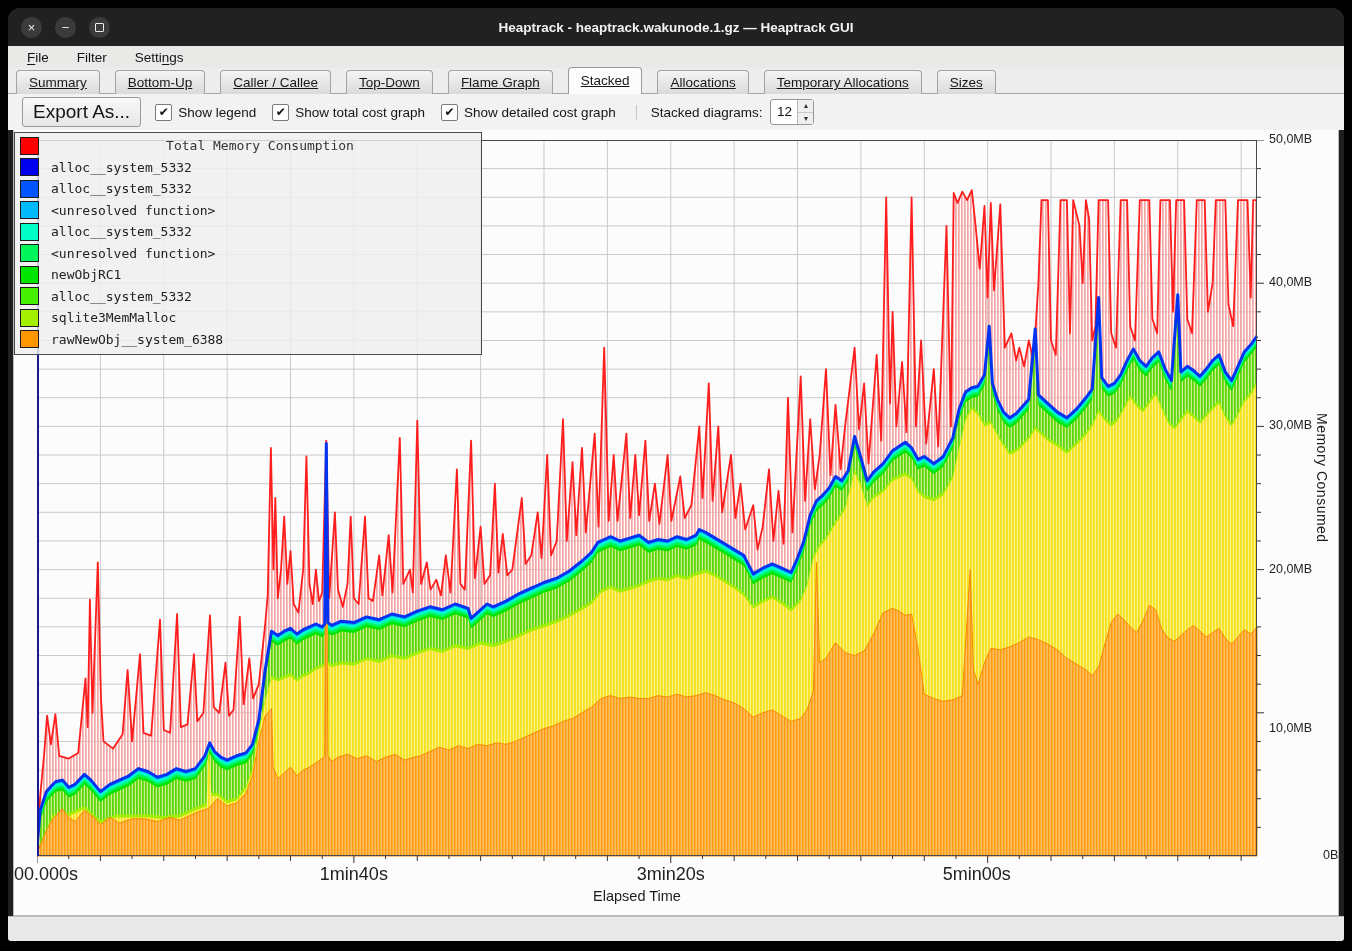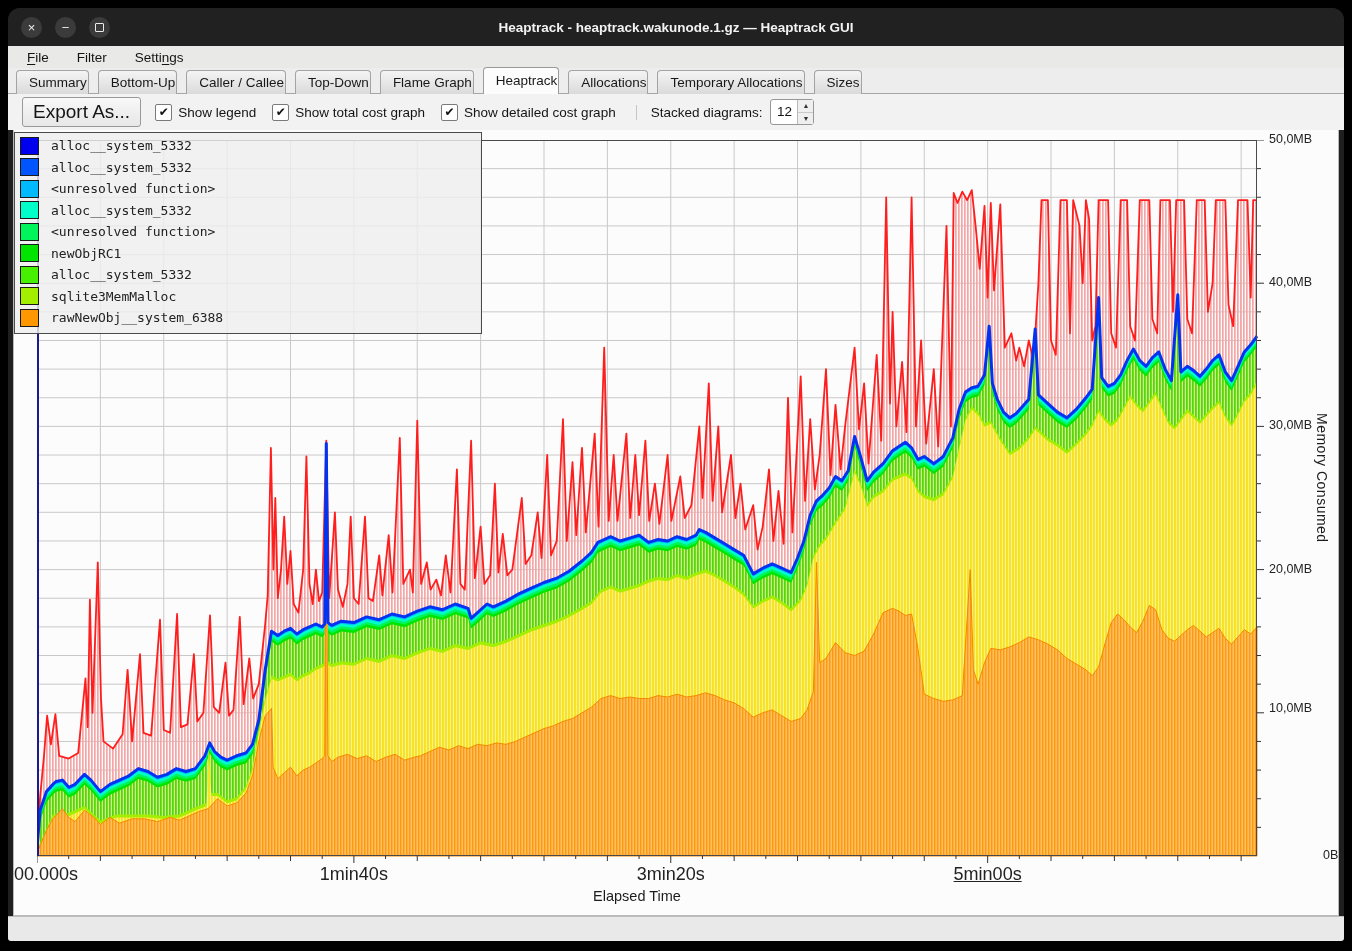--- a/index.html
+++ b/index.html
@@ -9,21 +9,21 @@
   .winbtn{width:21px;height:21px;border-radius:50%;background:#3b3b3b;color:#ececec;display:flex;align-items:center;justify-content:center;font-size:13px;line-height:1;margin-left:13px;cursor:default;}
   .winbtn .sq{width:7px;height:7px;border:1.4px solid #ececec;border-radius:1px;display:block;}
   #wintitle{position:absolute;left:0;right:0;text-align:center;color:#f2f2f2;font-weight:bold;font-size:13.5px;pointer-events:none;}
   
   #menubar{height:22px;background:#e9e9e7;display:flex;align-items:center;padding-left:10px;gap:10px;flex:0 0 auto;}
   .menuitem{font-size:13.5px;color:#141414;padding:1px 9px;border-radius:2px;}
   .menuitem u{text-decoration:underline;text-underline-offset:2px;}
   
   #tabbar{height:26px;background:#ededed;position:relative;display:flex;align-items:flex-end;padding-left:8px;flex:0 0 auto;}
   #tabline{position:absolute;left:0;right:0;bottom:0;height:1px;background:#a6a6a6;}
-  .tab{position:relative;font-size:13.5px;color:#181818;background:linear-gradient(#f4f4f4,#dadada);border:1px solid #a3a3a3;border-bottom:none;border-radius:4px 4px 0 0;padding:3px 1px 3px 12px;margin-right:9px;height:17px;line-height:17px;z-index:1;}
+  .tab{position:relative;font-size:13.5px;color:#181818;background:linear-gradient(#f4f4f4,#dadada);border:1px solid #a3a3a3;border-bottom:none;border-radius:4px 4px 0 0;padding:3px 12px 3px 12px;margin-right:15px;height:17px;line-height:17px;z-index:1;text-decoration:underline;}
   .tab.active{background:#fcfcfc;height:20px;line-height:20px;z-index:3;border-color:#9a9a9a;}
   
   #toolbar{height:36px;background:#f2f2f2;display:flex;align-items:center;padding-left:14px;gap:14px;flex:0 0 auto;}
   #exportbtn{font-size:19px;color:#141414;background:linear-gradient(#f8f8f8,#e7e7e7);border:1px solid #999;border-radius:3px;padding:3px 10px;}
   .chk{display:flex;align-items:center;gap:6px;font-size:13.5px;color:#141414;}
   .box{width:15px;height:15px;background:#fff;border:1px solid #7a7a7a;border-radius:2px;display:flex;align-items:center;justify-content:center;font-size:12px;color:#111;line-height:1;}
   #stacklbl{font-size:13.5px;color:#141414;margin-left:6px;border-left:1px solid #c6c6c6;padding-left:14px;}
   #spin{display:flex;border:1px solid #979797;border-radius:3px;background:#fff;height:24px;margin-left:-6px;}
   #spinval{width:26px;text-align:center;font-size:13.5px;color:#111;line-height:24px;}
   #spinbtns{display:flex;flex-direction:column;border-left:1px solid #b9b9b9;}
@@ -66,21 +66,21 @@
       <span class="menuitem">Setti<u>n</u>gs</span>
     </div>
 
   <div id="tabbar">
       <div id="tabline"></div>
       <span class="tab">Summary</span>
       <span class="tab">Bottom-Up</span>
       <span class="tab">Caller / Callee</span>
       <span class="tab">Top-Down</span>
       <span class="tab">Flame Graph</span>
-      <span class="tab active">Heaptrack</span>
+      <span class="tab active">Stacked</span>
       <span class="tab">Allocations</span>
       <span class="tab">Temporary Allocations</span>
       <span class="tab">Sizes</span>
     </div>
 
   <div id="toolbar">
     <button id="exportbtn">Export As...</button>
     <span id="checks" style="display:flex;gap:16px;">
         <span class="chk">
           <span class="box">✔</span>
@@ -249,20 +249,24 @@
             <line x1="1220" y1="114.56000000000006" x2="1224" y2="114.56000000000006"></line>
             <line x1="1220" y1="85.91999999999996" x2="1224" y2="85.91999999999996"></line>
             <line x1="1220" y1="57.27999999999997" x2="1224" y2="57.27999999999997"></line>
             <line x1="1220" y1="28.639999999999986" x2="1224" y2="28.639999999999986"></line>
             <line x1="1220" y1="0" x2="1227" y2="0"></line>
             <line x1="0" y1="716" x2="0" y2="723"></line>
           </g>
         </svg>
     </div>
     <div id="legend">
+        <div class="lrow title">
+          <span class="sw" style="background: rgb(255, 0, 0);"></span>
+          <span class="ltext">Total Memory Consumption</span>
+        </div>
         <div class="lrow">
           <span class="sw" style="background: rgb(0, 0, 238);"></span>
           <span class="ltext">alloc__system_5332</span>
         </div>
         <div class="lrow">
           <span class="sw" style="background: rgb(0, 85, 255);"></span>
           <span class="ltext">alloc__system_5332</span>
         </div>
         <div class="lrow">
           <span class="sw" style="background: rgb(0, 186, 255);"></span>
@@ -288,30 +292,30 @@
           <span class="sw" style="background: rgb(164, 238, 0);"></span>
           <span class="ltext">sqlite3MemMalloc</span>
         </div>
         <div class="lrow">
           <span class="sw" style="background: rgb(255, 152, 0);"></span>
           <span class="ltext">rawNewObj__system_6388</span>
         </div>
       </div>
     <div id="ylabels">
         <div class="ylab" style="left: 1309px; top: 718px;">0B</div>
-        <div class="ylab" style="left: 1255px; top: 571px;">10,0MB</div>
+        <div class="ylab" style="left: 1255px; top: 591px;">10,0MB</div>
         <div class="ylab" style="left: 1255px; top: 431.6px;">20,0MB</div>
         <div class="ylab" style="left: 1255px; top: 288.4px;">30,0MB</div>
         <div class="ylab" style="left: 1255px; top: 145.2px;">40,0MB</div>
         <div class="ylab" style="left: 1255px; top: 2px;">50,0MB</div>
       </div>
     <div id="xlabels">
         <div class="xlab" style="left: 0px; text-align: left; top: 734px;">00.000s</div>
         <div class="xlab" style="left: 294.883px; text-align: center; top: 734px;">1min40s</div>
         <div class="xlab" style="left: 611.766px; text-align: center; top: 734px;">3min20s</div>
-        <div class="xlab" style="left: 928.649px; text-align: center; top: 734px; text-decoration: underline;">5min00s</div>
+        <div class="xlab" style="left: 928.649px; top: 734px;">5min00s</div>
       </div>
     <div id="ytitle" style="top: 283px;">Memory Consumed</div>
     <div id="xtitle" style="left: 543px; top: 758px;">Elapsed Time</div>
   </div>
 
   <div id="bottomstrip"></div>
 </div>
 
 </body></html>

